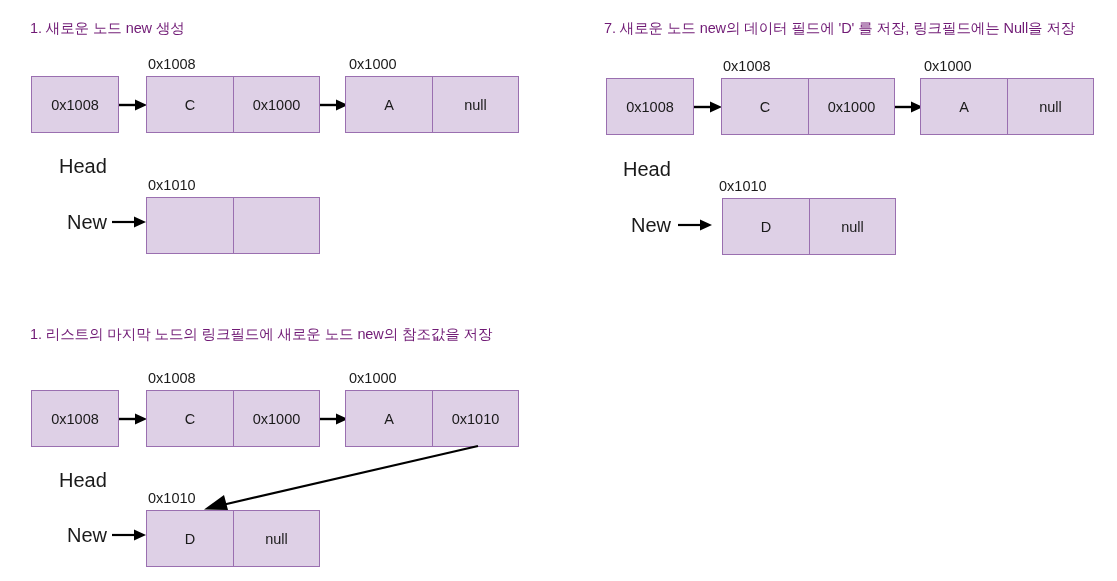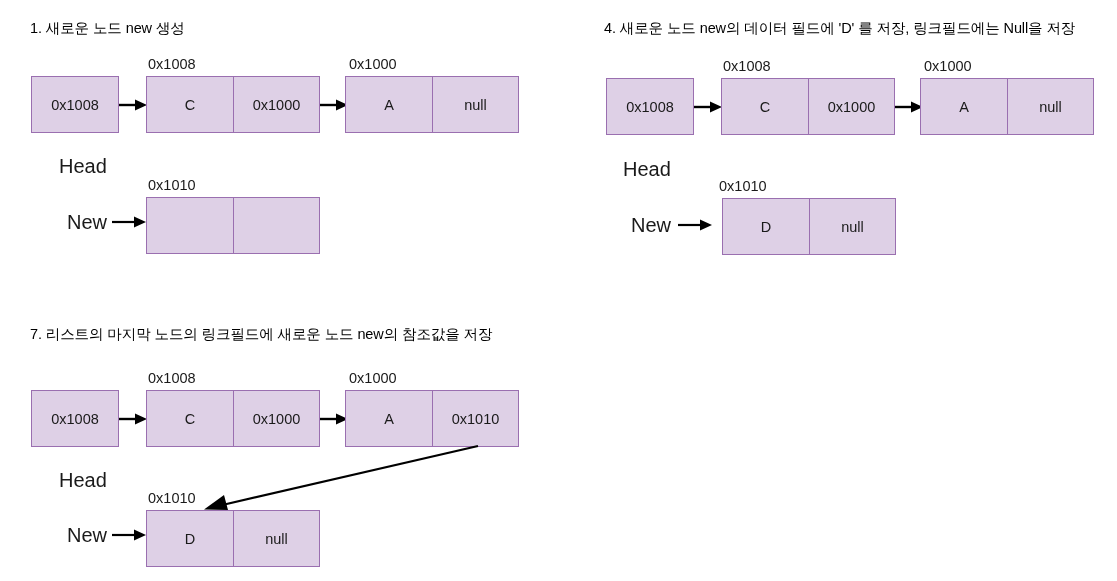--- a/index.html
+++ b/index.html
@@ -15,21 +15,21 @@
     color: #000000;
     overflow: hidden;
   }
   .panel {
     position: absolute;
   }
   .panel-title {
     position: absolute;
     font-size: 14.5px;
     line-height: 20px;
-    color: #000000;
+    color: #701a75;
     white-space: pre-wrap;
     letter-spacing: -0.1px;
   }
   
   .node {
     position: absolute;
     display: flex;
     box-sizing: border-box;
     background: #ded0e6;
     border: 1.5px solid #9a6fb0;
@@ -117,21 +117,21 @@
     </svg>
   </div>
   <div class="node" style="left:146px; top:197px; width:174px; height:57px;">
     <div class="cell" style="width:87px;"></div>
     <div class="cell divider" style="width:87px;"></div>
   </div>
 </div>
 
 <div class="panel">
 
-  <div class="panel-title" style="left:604px; top:18px; width:478px;">4. 새로운 노드 new의 데이터 필드에 'D' 를 저장, 링크필드에는 Null을 저장</div>
+  <div class="panel-title" style="left:604px; top:18px; width:478px;">7. 새로운 노드 new의 데이터 필드에 'D' 를 저장, 링크필드에는 Null을 저장</div>
 
   <div class="node" style="left:606px; top:78px; width:88px; height:57px;">
     <div class="cell" style="width:100%;">0x1008</div>
   </div>
 
   <div class="arrow-h" style="left:694px; top:101px; width:28px;">
     <svg width="28" height="12" viewBox="0 0 28 12">
       <line x1="0" y1="6" x2="20" y2="6" stroke="#000000" stroke-width="2.4"></line>
       <polygon points="16,0.5 28,6 16,11.5" fill="#000000"></polygon>
     </svg>
@@ -167,21 +167,21 @@
     </svg>
   </div>
   <div class="node" style="left:722px; top:198px; width:174px; height:57px;">
     <div class="cell" style="width:87px;">D</div>
     <div class="cell divider" style="width:87px;">null</div>
   </div>
 </div>
 
 <div class="panel">
 
-  <div class="panel-title" style="left:30px; top:324px; width:470px;">7. 리스트의 마지막 노드의 링크필드에 새로운 노드 new의 참조값을 저장</div>
+  <div class="panel-title" style="left:30px; top:324px; width:470px;">1. 리스트의 마지막 노드의 링크필드에 새로운 노드 new의 참조값을 저장</div>
 
   <div class="node" style="left:31px; top:390px; width:88px; height:57px;">
     <div class="cell" style="width:100%;">0x1008</div>
   </div>
 
   <div class="arrow-h" style="left:119px; top:413px; width:28px;">
     <svg width="28" height="12" viewBox="0 0 28 12">
       <line x1="0" y1="6" x2="20" y2="6" stroke="#000000" stroke-width="2.4"></line>
       <polygon points="16,0.5 28,6 16,11.5" fill="#000000"></polygon>
     </svg>

